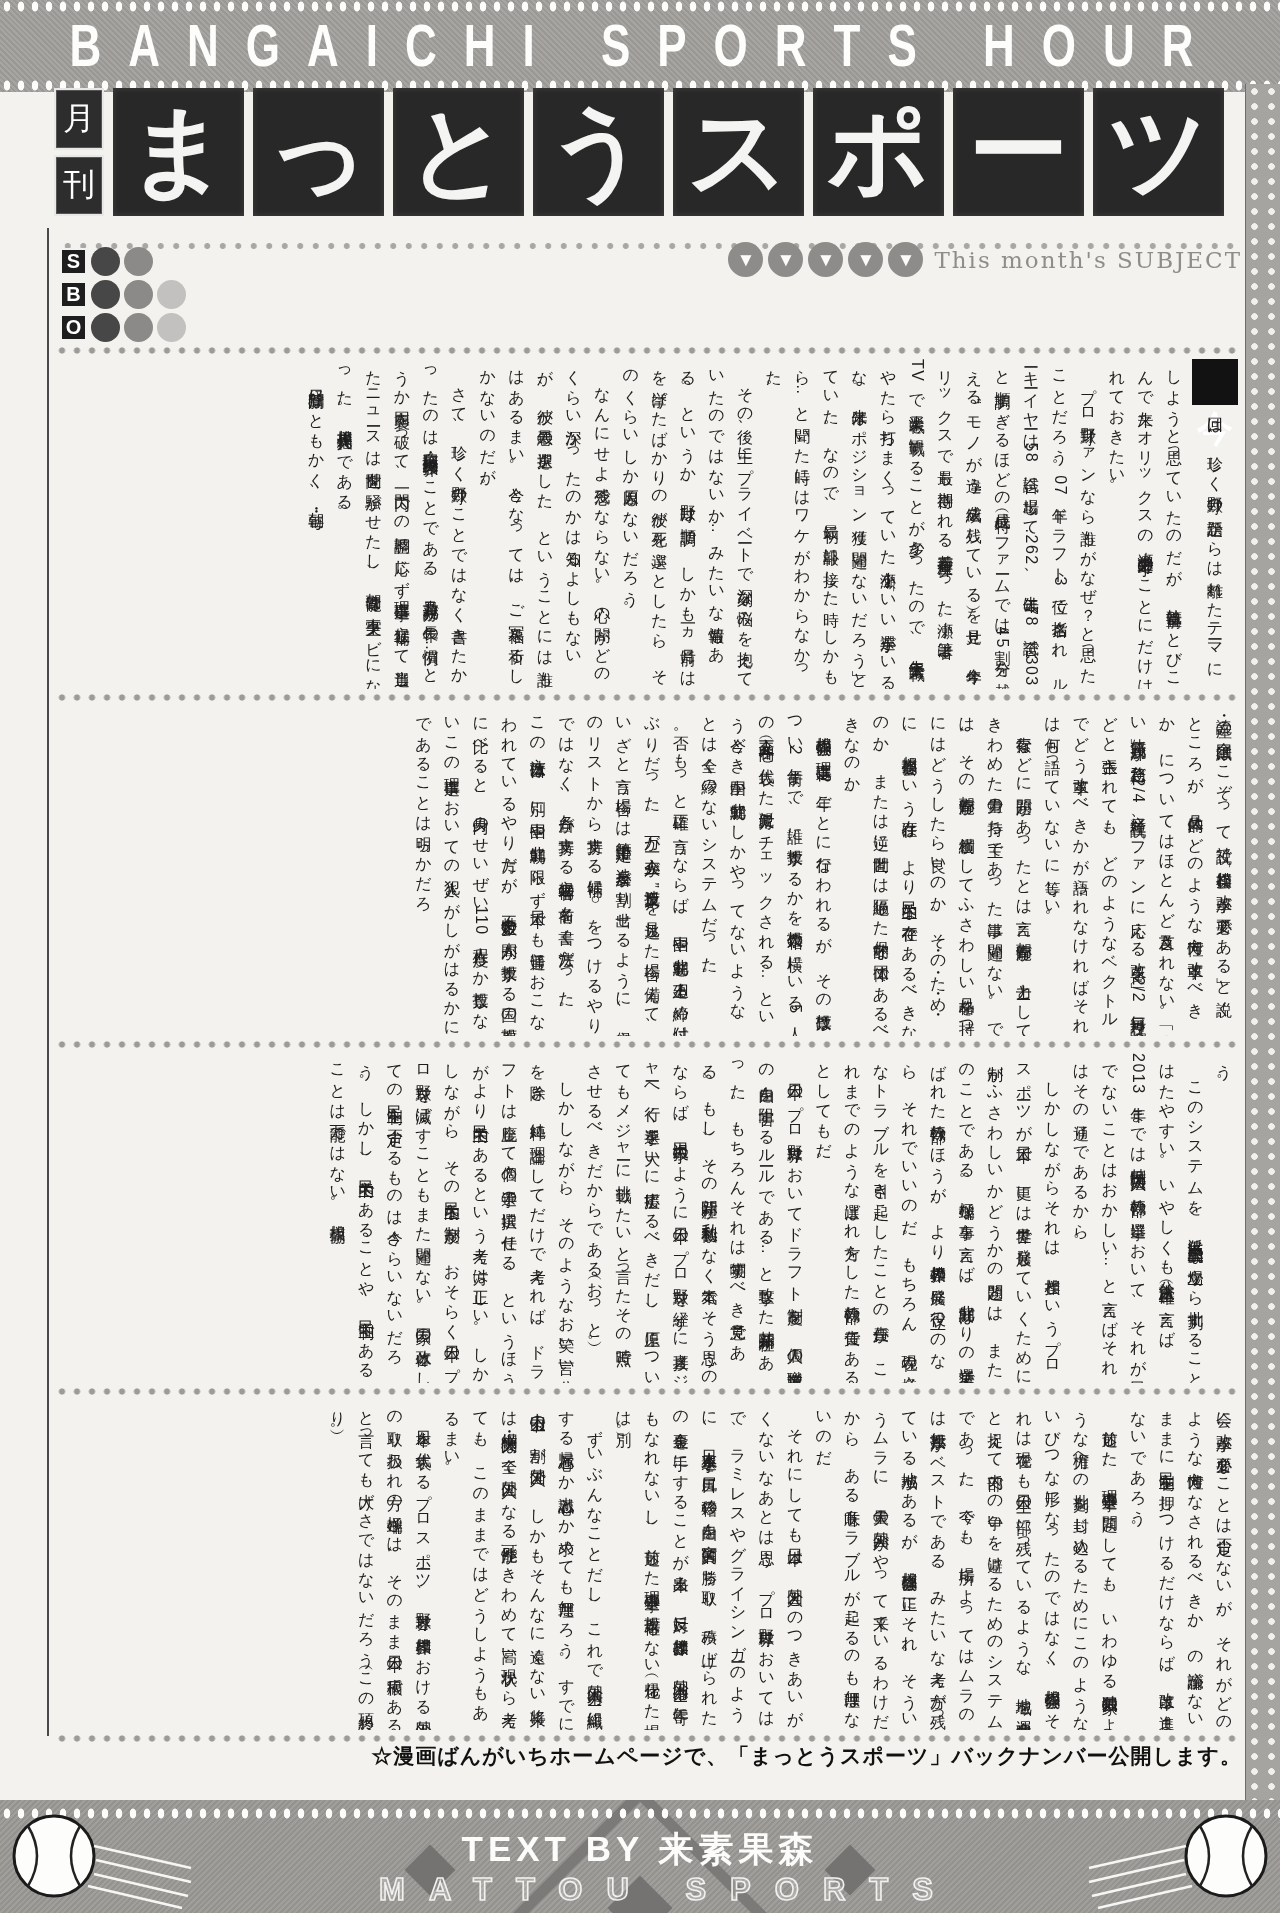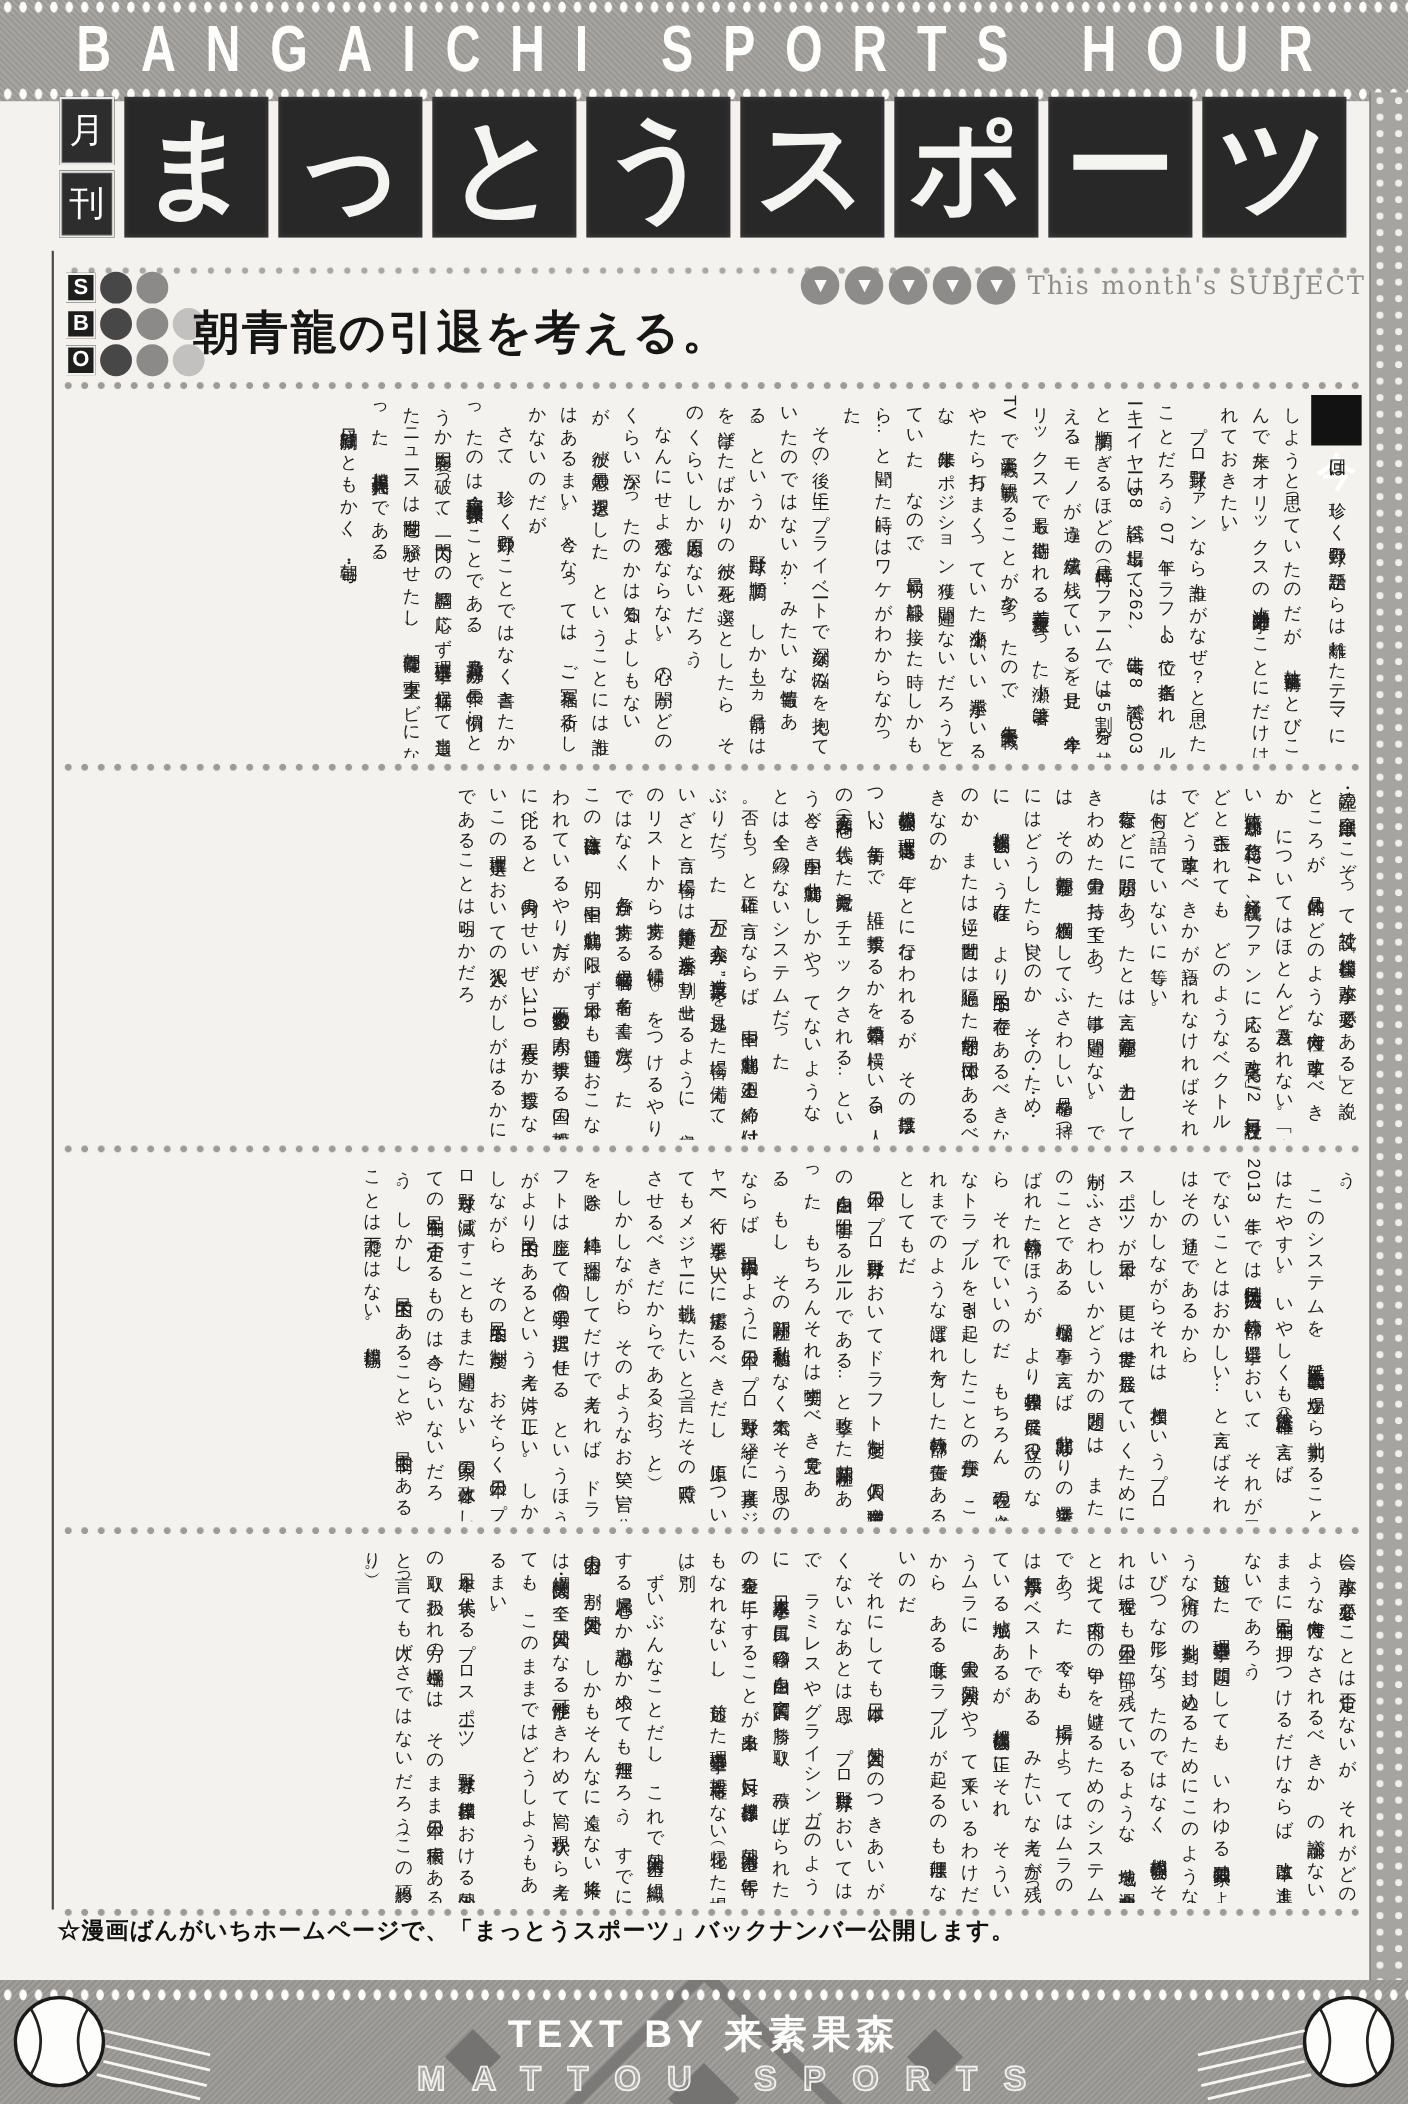--- a/index.html
+++ b/index.html
@@ -65,21 +65,21 @@
   .band p{margin:0;font-size:16px;line-height:28.6px;letter-spacing:1.5px;color:#1e1e1e;}
   .dropcap{display:inline-block;width:46px;height:46px;line-height:46px;background:#121212;color:#fff;
     text-align:center;font-size:36px;letter-spacing:0;font-weight:700;margin-block-end:4px;}
   
   .rule-left{position:absolute;left:47px;top:228px;width:2px;height:1508px;background:#4a4a4a;}
   .edge-strip{position:absolute;right:0;top:84px;width:34px;height:1716px;background:#a6a4a1;
     border-left:1px solid #6f6d6b;
     background-image:radial-gradient(circle 3.4px at 50% 50%,#f1f0ec 0 3px,transparent 3.6px);
     background-size:17px 15px;}
   
-  .footer-note{position:absolute;top:1742px;left:52px;width:1190px;text-align:left;}
+  .footer-note{position:absolute;top:1742px;left:52px;width:1190px;text-align:right;}
   .footer-note div{font-weight:700;font-size:21px;color:#111;line-height:27px;letter-spacing:1px;}
   
   .bottom-banner{position:absolute;top:1800px;left:0;width:1280px;height:113px;background:#9c9a97;
     background-image:repeating-linear-gradient(-45deg,rgba(255,255,255,.05) 0 2px,rgba(0,0,0,.05) 2px 4px);
     overflow:hidden;}
   .bottom-banner .dots-white{top:8px;}
   .bb-diamond{position:absolute;left:50%;top:30px;width:190px;height:190px;
     transform:translateX(-50%) rotate(45deg);border:11px solid #7c7a78;}
   .bb-base{position:absolute;top:52px;width:36px;height:36px;background:#757371;transform:rotate(45deg);}
   .bb-base.l{left:412px;} .bb-base.r{right:412px;}
@@ -138,21 +138,20 @@
     </div>
   </div>
   <div class="subject-line">
     <span class="tri-circle">▼</span>
     <span class="tri-circle">▼</span>
     <span class="tri-circle">▼</span>
     <span class="tri-circle">▼</span>
     <span class="tri-circle">▼</span>
     <span class="subject-label">This month's SUBJECT</span>
   </div>
-  <div class="headline">朝青龍の引退を考える。</div>
 </div>
 
 <div class="rule-left"></div>
 <div class="edge-strip"></div>
 
 <div class="article">
   <div class="sep"></div>
 
   <div class="band">
     <p><span class="dropcap">今</span><span>回は、珍しく野球の話題からは離れたテーマにしようと思っていたのだが、執筆直前にとびこんで来たオリックスの小瀬浩之外野手のことにだけは触れておきたい。</span></p>

